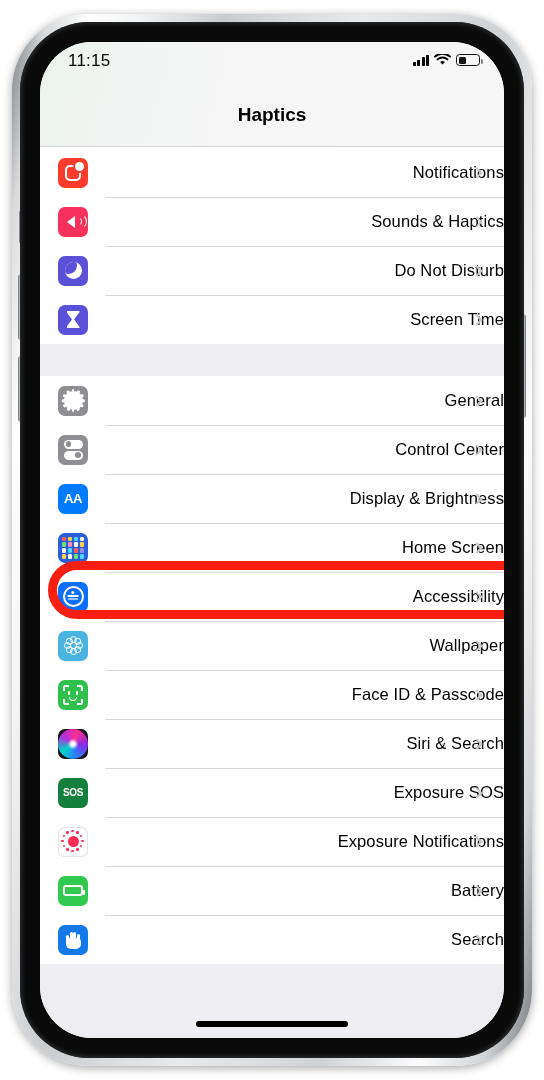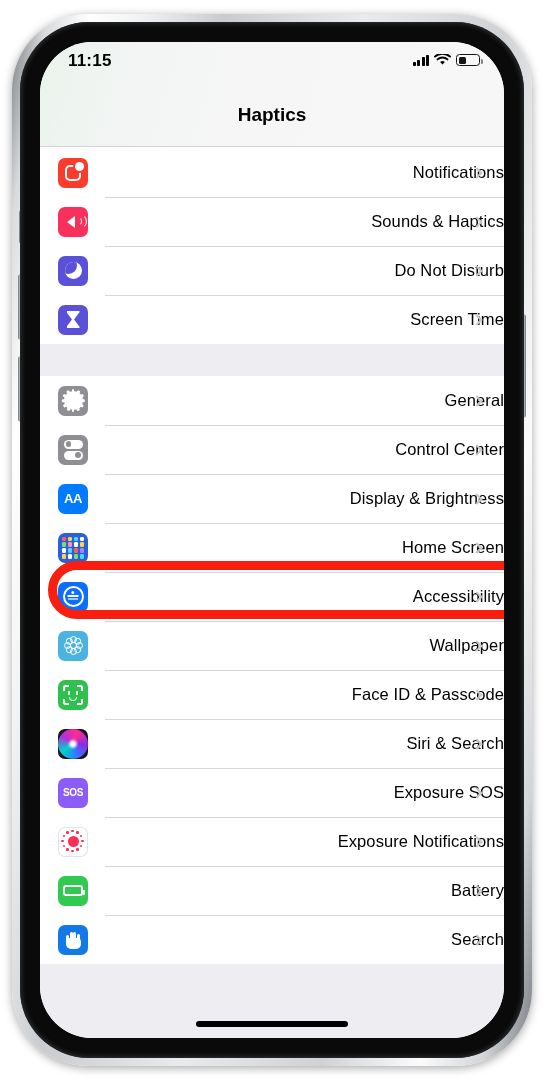--- a/index.html
+++ b/index.html
@@ -42,21 +42,21 @@
   #power-button  { right: 6px; top: 300px; width: 8px;  height: 104px; border-radius: 0 3px 3px 0;
                    background: linear-gradient(270deg,#6c7073,#e6e8ea 35%,#fdfdfd 55%,#a8acaf 100%); }
 
   
   #status-bar {
     position: absolute; top: 0; left: 0; right: 0; height: 40px;
     z-index: 30;
   }
   #status-time {
     position: absolute; left: 28px; top: 9px;
-    font-size: 17px; font-weight: bold; color: #000; letter-spacing: .2px; text-align: center;
+    font-size: 17px; font-weight: normal; color: #000; letter-spacing: .2px; text-align: center;
   }
   #status-right {
     position: absolute; right: 24px; top: 12px;
     display: flex; align-items: center; gap: 5px;
   }
   #signal-bars { display: flex; align-items: flex-end; gap: 1.5px; height: 11px; }
   #signal-bars i { display: block; width: 3px; background: #000; border-radius: .8px; }
   #signal-bars i:nth-child(1) { height: 4px; }
   #signal-bars i:nth-child(2) { height: 6px; }
   #signal-bars i:nth-child(3) { height: 9px; }
@@ -193,21 +193,21 @@
   .ic-faceid .face { width:20px;height:20px;position:relative; }
   .ic-faceid .face .c { position:absolute;width:6px;height:6px;border:2px solid #fff; }
   .ic-faceid .face .tl { left:0;top:0;border-right:0;border-bottom:0;border-radius:3px 0 0 0; }
   .ic-faceid .face .tr { right:0;top:0;border-left:0;border-bottom:0;border-radius:0 3px 0 0; }
   .ic-faceid .face .bl { left:0;bottom:0;border-right:0;border-top:0;border-radius:0 0 0 3px; }
   .ic-faceid .face .br { right:0;bottom:0;border-left:0;border-top:0;border-radius:0 0 3px 0; }
   .ic-faceid .face .eye { position:absolute;top:6px;width:2px;height:4px;background:#fff;border-radius:1px; }
   .ic-faceid .face .e1 { left:5px; } .ic-faceid .face .e2 { right:5px; }
   .ic-faceid .face .mouth { position:absolute;left:6px;bottom:4px;width:8px;height:4px;border:1.6px solid #fff;border-top:0;border-radius:0 0 5px 5px; }
 
-  .ic-sos { background:#8b5cf6; }
+  .ic-sos { background:#15803d; }
   .ic-sos .t { color:#fff;font-size:10px;font-weight:bold;letter-spacing:-.3px; }
 
   .ic-exposure { background:#ffffff; box-shadow: inset 0 0 0 1px #e3e3e6; }
   .ic-exposure .core { width:11px;height:11px;border-radius:50%;background:#ff2d55; }
   .ic-exposure .ray { position:absolute;width:2.6px;height:2.6px;border-radius:50%;background:#ff2d55; }
 
   .ic-battery { background:#31c950; }
   .ic-battery .shell { width:20px;height:11px;border:2px solid #fff;border-radius:3px;position:relative; }
   .ic-battery .shell::after { content:"";position:absolute;right:-4px;top:3px;width:2px;height:5px;background:#fff;border-radius:0 1px 1px 0; }
 

